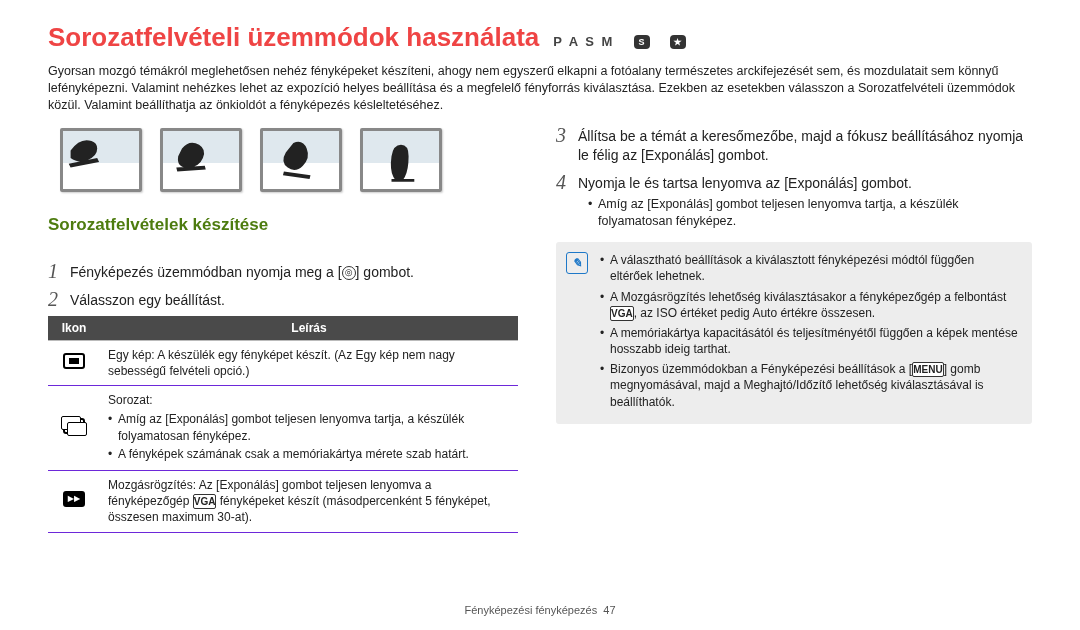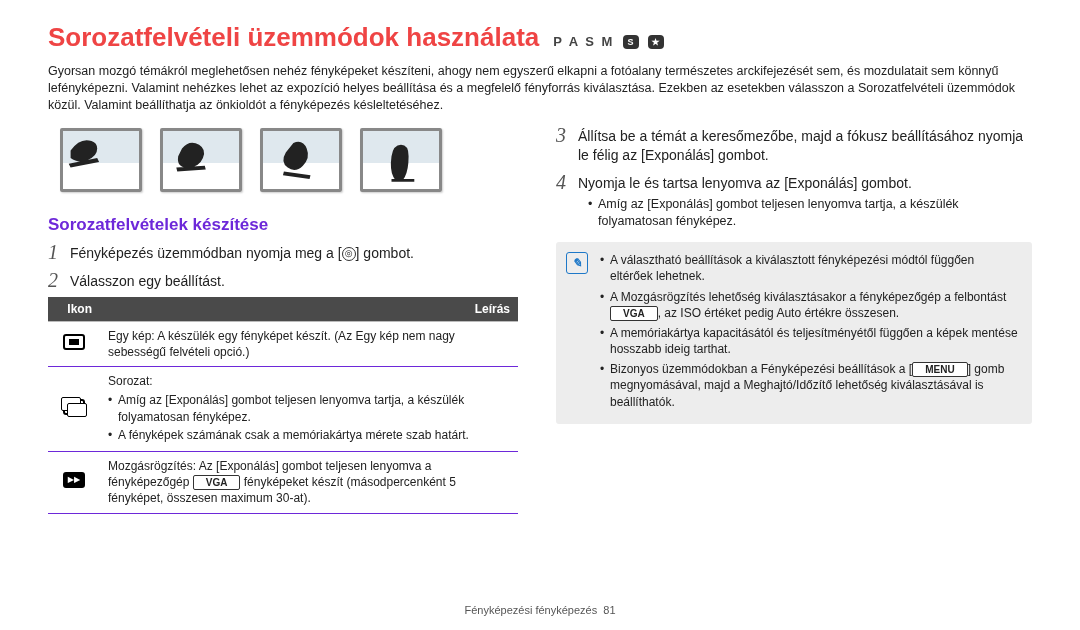--- a/index.html
+++ b/index.html
@@ -20,21 +20,21 @@
     display: flex;
     align-items: baseline;
     gap: 10px;
     margin-bottom: 8px;
   }
   .main-title {
     color: #ef4444;
     font-size: 26px;
     font-weight: bold;
   }
-  .mode-letters { display: inline-flex; gap: 9px; align-items: center; font-size: 13px; font-weight: bold; color: #444; letter-spacing: 2px; margin-left: 4px;}
+  .mode-letters { display: inline-flex; gap: 20px; align-items: center; font-size: 13px; font-weight: bold; color: #444; letter-spacing: 2px; margin-left: 4px;}
   .mode-badge {
     display:inline-flex; width:16px; height:14px; background:#333; border-radius:4px; color:#fff; font-size:9px; align-items:center; justify-content:center;
   }
   .intro {
     font-size: 12.5px;
     margin-bottom: 10px;
   }
   .columns {
     display: flex;
     gap: 38px;
@@ -50,24 +50,24 @@
     width: 82px;
     height: 64px;
     border: 3px solid #888;
     border-radius: 2px;
     background: linear-gradient(#dfe8ee 55%, #fff 55%);
     position: relative;
     box-shadow: 1px 1px 2px rgba(0,0,0,0.2);
   }
   .thumb svg { position: absolute; }
   .section-sub {
-    color: #6d28d9;
+    color: #4d7c0f;
     font-size: 17px;
     font-weight: bold;
-    margin-bottom: 4px;
+    margin-bottom: 23px;
   }
   ol.steps { list-style: none; }
   .step { display: flex; margin-bottom: 6px; }
   .step-num {
     font-style: italic;
     font-size: 20px;
     color: #555;
     width: 22px;
     flex-shrink: 0;
     line-height: 1.1;
@@ -80,21 +80,21 @@
   .table {
     width: 100%;
     border-collapse: collapse;
     margin-top: 6px;
     font-size: 12px;
   }
   .table th {
     background: #4a4a4a;
     color: #fff;
     font-weight: bold;
-    text-align: right;
+    text-align: center;
     padding: 4px 8px;
     border-bottom: 1px solid #bbb;
   }
   .table th:first-child { width: 52px; }
   .table td {
     padding: 6px 8px;
     border-bottom: 1px solid #6d28d9;
     vertical-align: top;
   }
   .table td:first-child { text-align:center; vertical-align: middle; }
@@ -124,21 +124,21 @@
     position: relative;
     margin-top:10px;
   }
   .note-box .note-icon {
     position:absolute; left:10px; top:10px; width:22px; height:22px; border:1.5px solid #1e78c8; border-radius:3px; color:#1e78c8; display:flex; align-items:center; justify-content:center; font-style:italic; font-weight:bold; font-family: "Times New Roman", serif;
   }
   .note-box ul { list-style:none; }
   .note-box ul li { position:relative; padding-left:10px; margin-bottom:4px; }
   .note-box ul li::before { content:"•"; position:absolute; left:0; }
   .inline-btn {
-    display:inline-block; border:1px solid #333; border-radius:2px; padding:0 12px; font-size:10px; font-weight:bold; line-height:1.3; background:#fff; vertical-align: baseline;
+    display:inline-block; border:1px solid #333; border-radius:2px; padding:0 0; font-size:10px; font-weight:bold; line-height:1.3; background:#fff; vertical-align: baseline;
   }
   .inline-key {
     display:inline-block; width:14px; height:14px; border:1.5px solid #333; border-radius:50%; font-size:9px; text-align:center; line-height:11px; vertical-align:middle;
   }
   .footer {
     position:absolute;
     bottom:12px;
     left:0; right:0;
     text-align:center;
     font-size:11px;
@@ -269,14 +269,14 @@
           <li>
             <span>Bizonyos üzemmódokban a Fényképezési beállítások a [</span><span class="inline-btn">MENU</span><span>] gomb megnyomásával, majd a </span><b>Meghajtó/Időzítő</b><span> lehetőség kiválasztásával is beállíthatók.</span>
           </li>
         </ul>
       </div>
     </div>
   </div>
 </div>
 
 <div class="footer">
-  <span>Fényképezési fényképezés</span>&nbsp;&nbsp;<b>81</b>
+  <span>Fényképezési fényképezés</span>&nbsp;&nbsp;<b>47</b>
 </div>
 
 </body></html>

